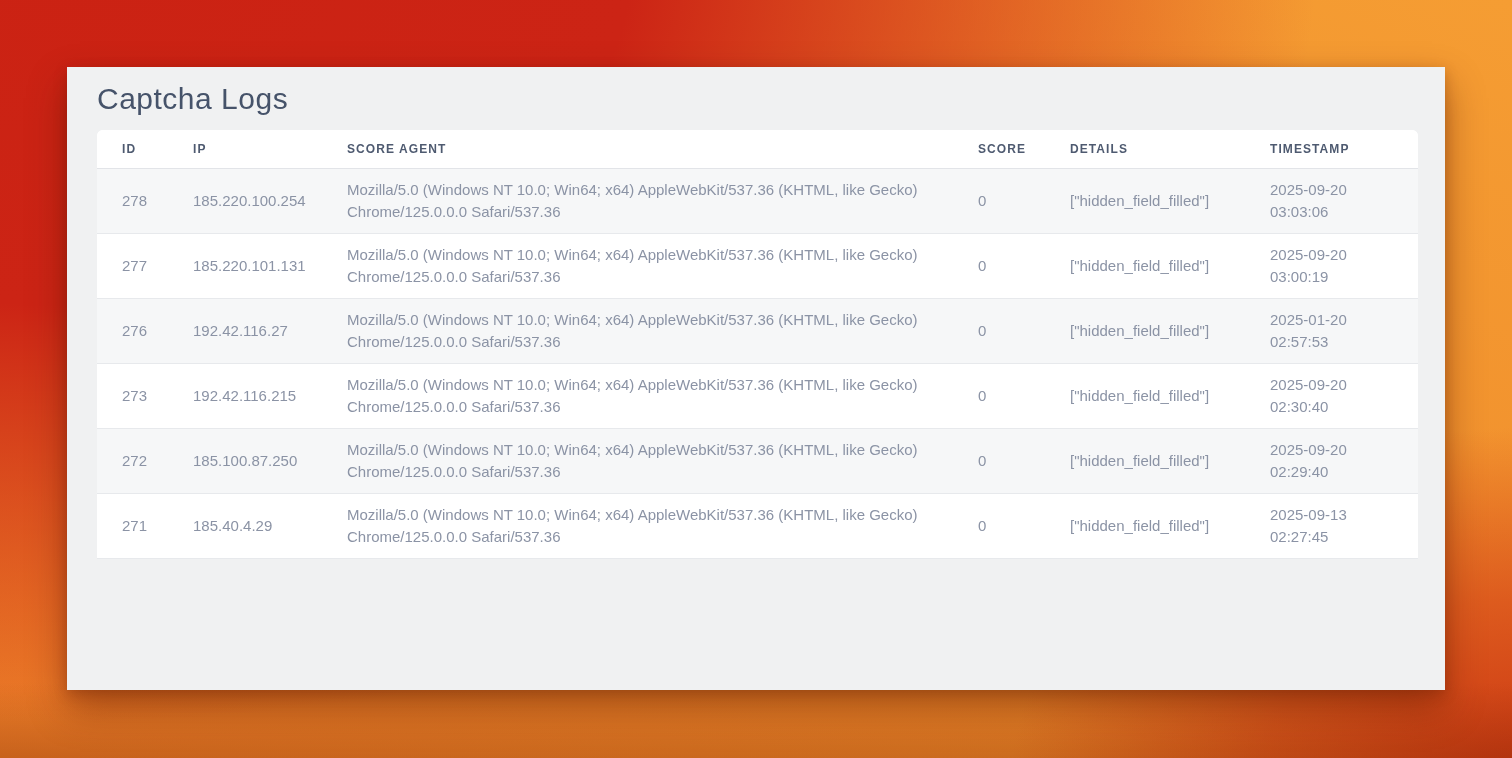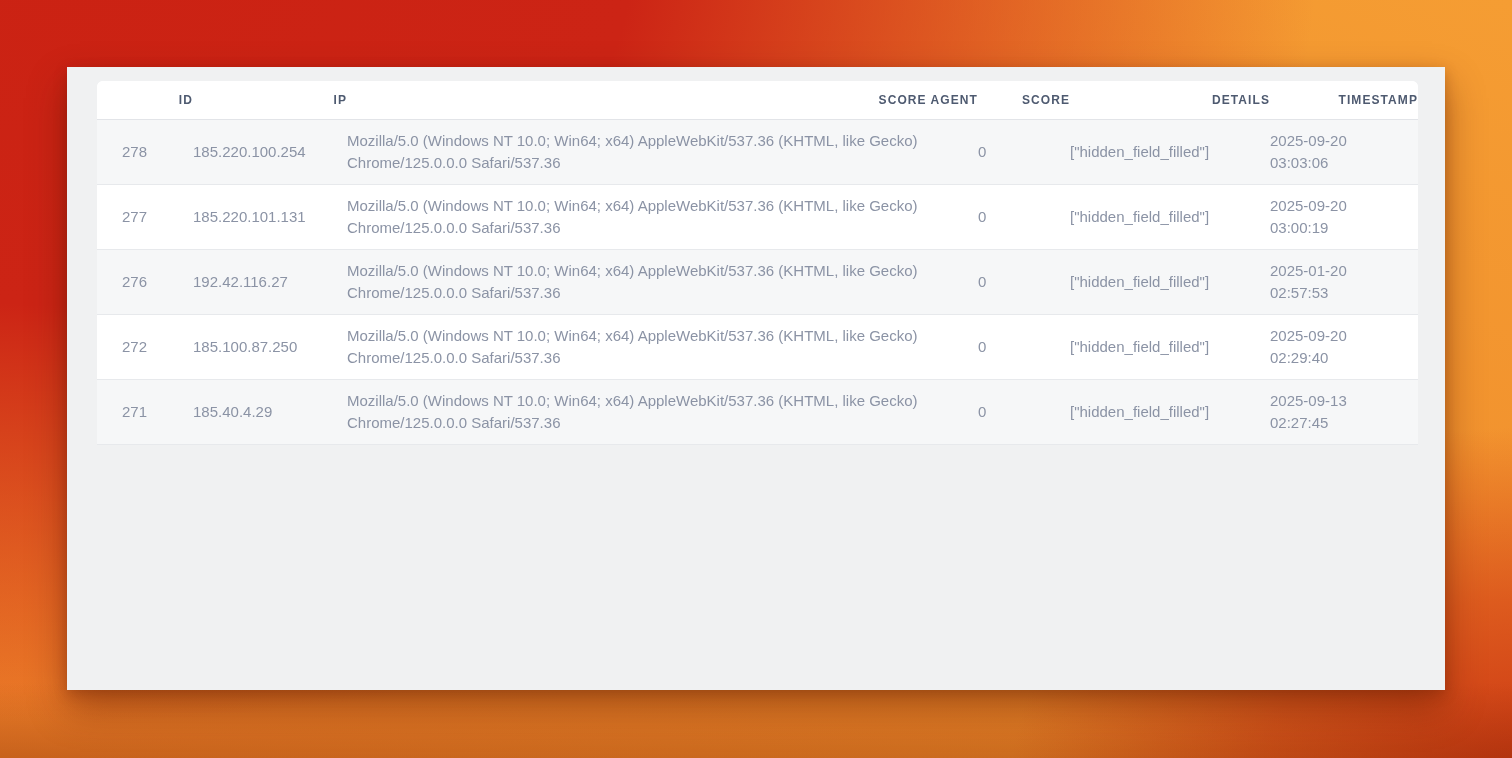--- a/index.html
+++ b/index.html
@@ -54,21 +54,21 @@
 
   col.c-id        { width: 96px; }
   col.c-ip        { width: 154px; }
   col.c-ua        { width: 631px; }
   col.c-score     { width: 92px; }
   col.c-details   { width: 200px; }
   col.c-timestamp { width: 148px; }
 
   thead th {
     height: 38px;
-    text-align: right;
+    text-align: left;
     vertical-align: middle;
     font-size: 12px;
     font-weight: 700;
     letter-spacing: 0.09em;
     color: #4e5a70;
     background: #ffffff;
     border-bottom: 1px solid #e2e4e8;
     white-space: nowrap;
   }
 
@@ -86,20 +86,21 @@
   tbody tr:nth-child(odd) td { background: #f6f7f8; }
   tbody tr:nth-child(even) td { background: #ffffff; }
 
   th.first, td.first { padding-left: 25px; }
 </style>
 </head>
 <body>
 
 <div class="background">
   <div class="card">
+    <div class="page-title">Captcha Logs</div>
 
     <table class="logs">
       <colgroup>
         <col class="c-id">
           <col class="c-ip">
           <col class="c-ua">
         <col class="c-score">
           <col class="c-details">
           <col class="c-timestamp">
       </colgroup>
@@ -132,20 +133,28 @@
         </tr>
         <tr>
           <td class="first">276</td>
           <td>192.42.116.27</td>
           <td>Mozilla/5.0 (Windows NT 10.0; Win64; x64) AppleWebKit/537.36 (KHTML, like Gecko) Chrome/125.0.0.0 Safari/537.36</td>
           <td>0</td>
           <td>["hidden_field_filled"]</td>
           <td>2025-01-20 02:57:53</td>
         </tr>
         <tr>
+          <td class="first">273</td>
+          <td>192.42.116.215</td>
+          <td>Mozilla/5.0 (Windows NT 10.0; Win64; x64) AppleWebKit/537.36 (KHTML, like Gecko) Chrome/125.0.0.0 Safari/537.36</td>
+          <td>0</td>
+          <td>["hidden_field_filled"]</td>
+          <td>2025-09-20 02:30:40</td>
+        </tr>
+        <tr>
           <td class="first">272</td>
           <td>185.100.87.250</td>
           <td>Mozilla/5.0 (Windows NT 10.0; Win64; x64) AppleWebKit/537.36 (KHTML, like Gecko) Chrome/125.0.0.0 Safari/537.36</td>
           <td>0</td>
           <td>["hidden_field_filled"]</td>
           <td>2025-09-20 02:29:40</td>
         </tr>
         <tr>
           <td class="first">271</td>
           <td>185.40.4.29</td>

